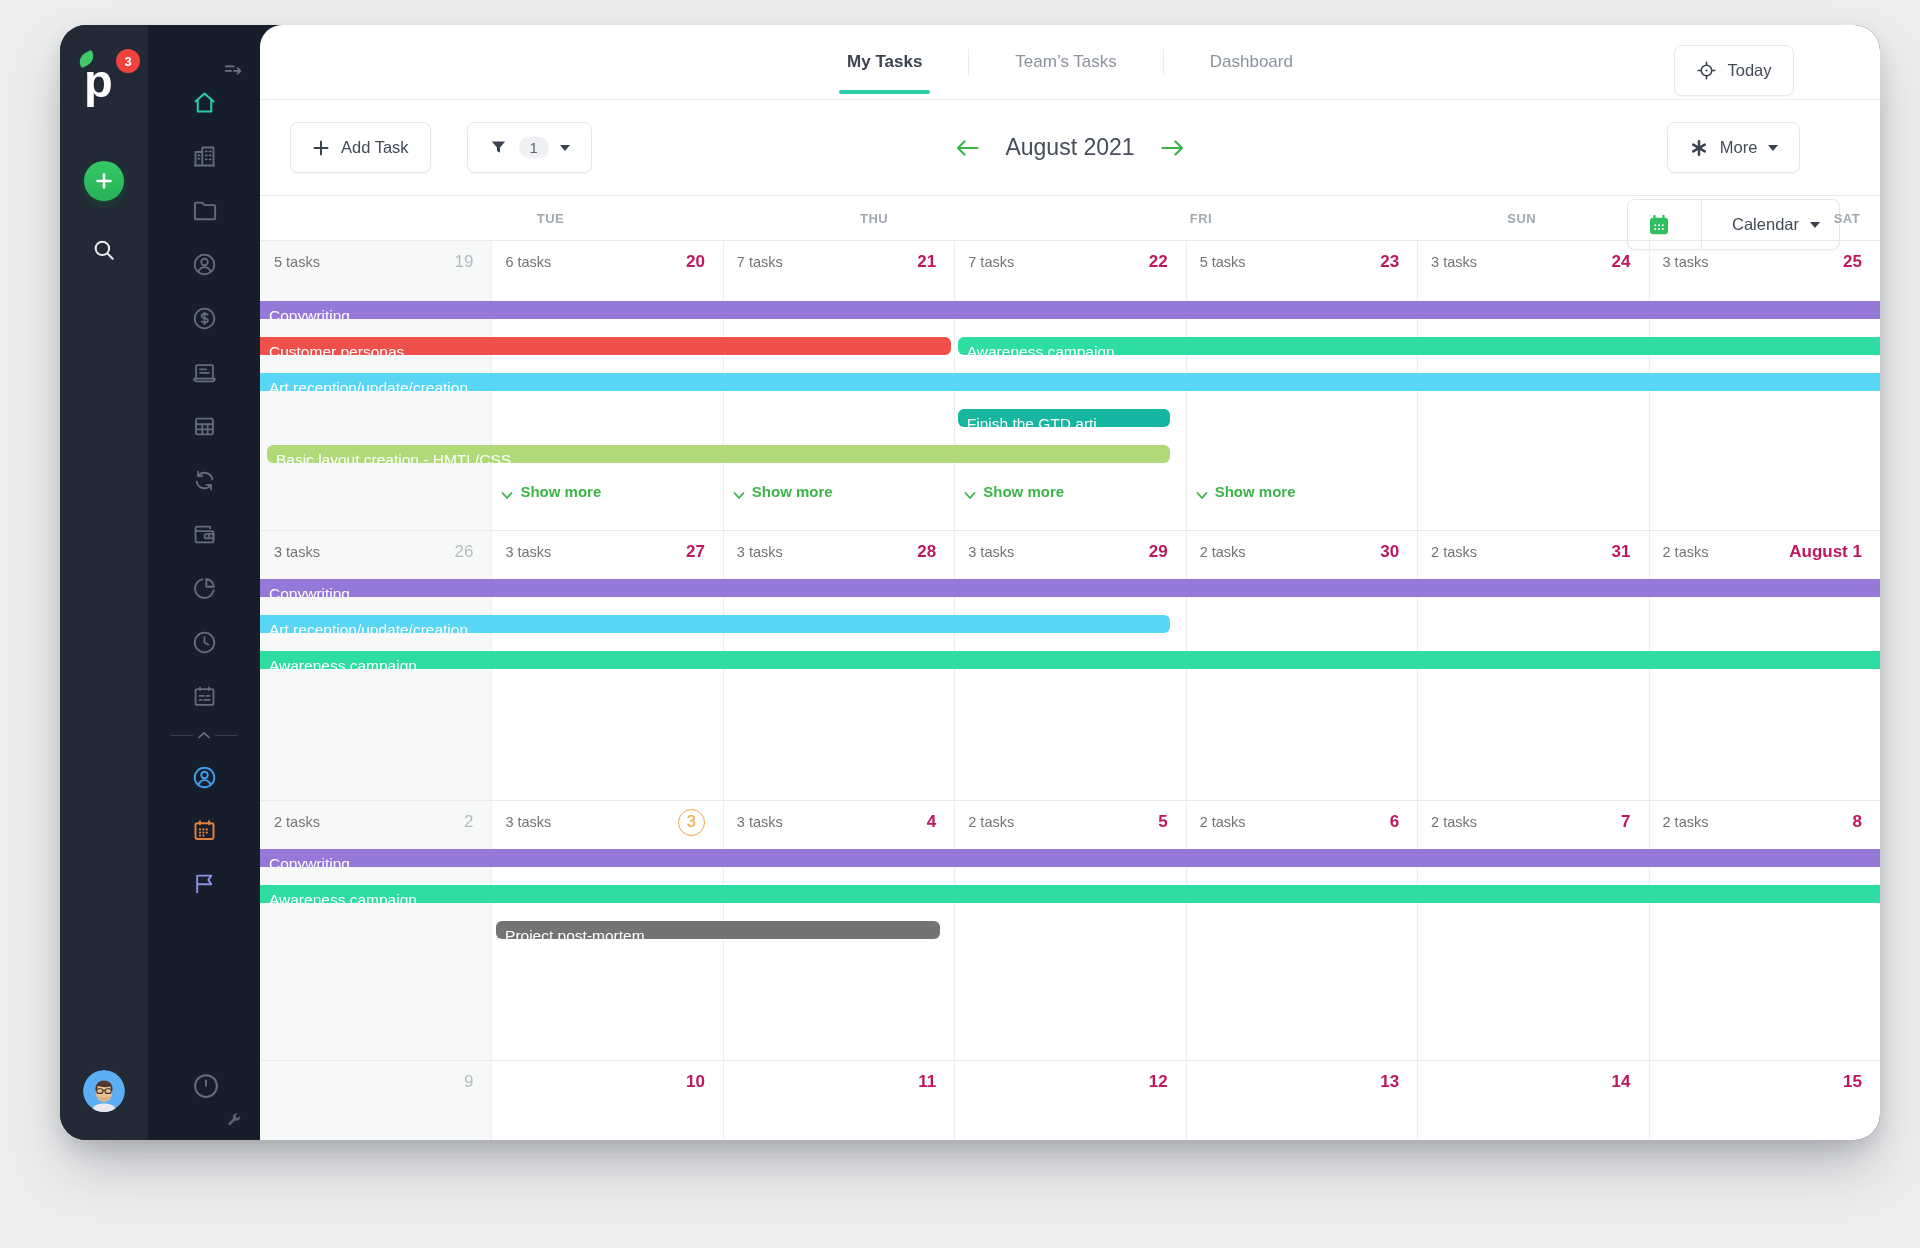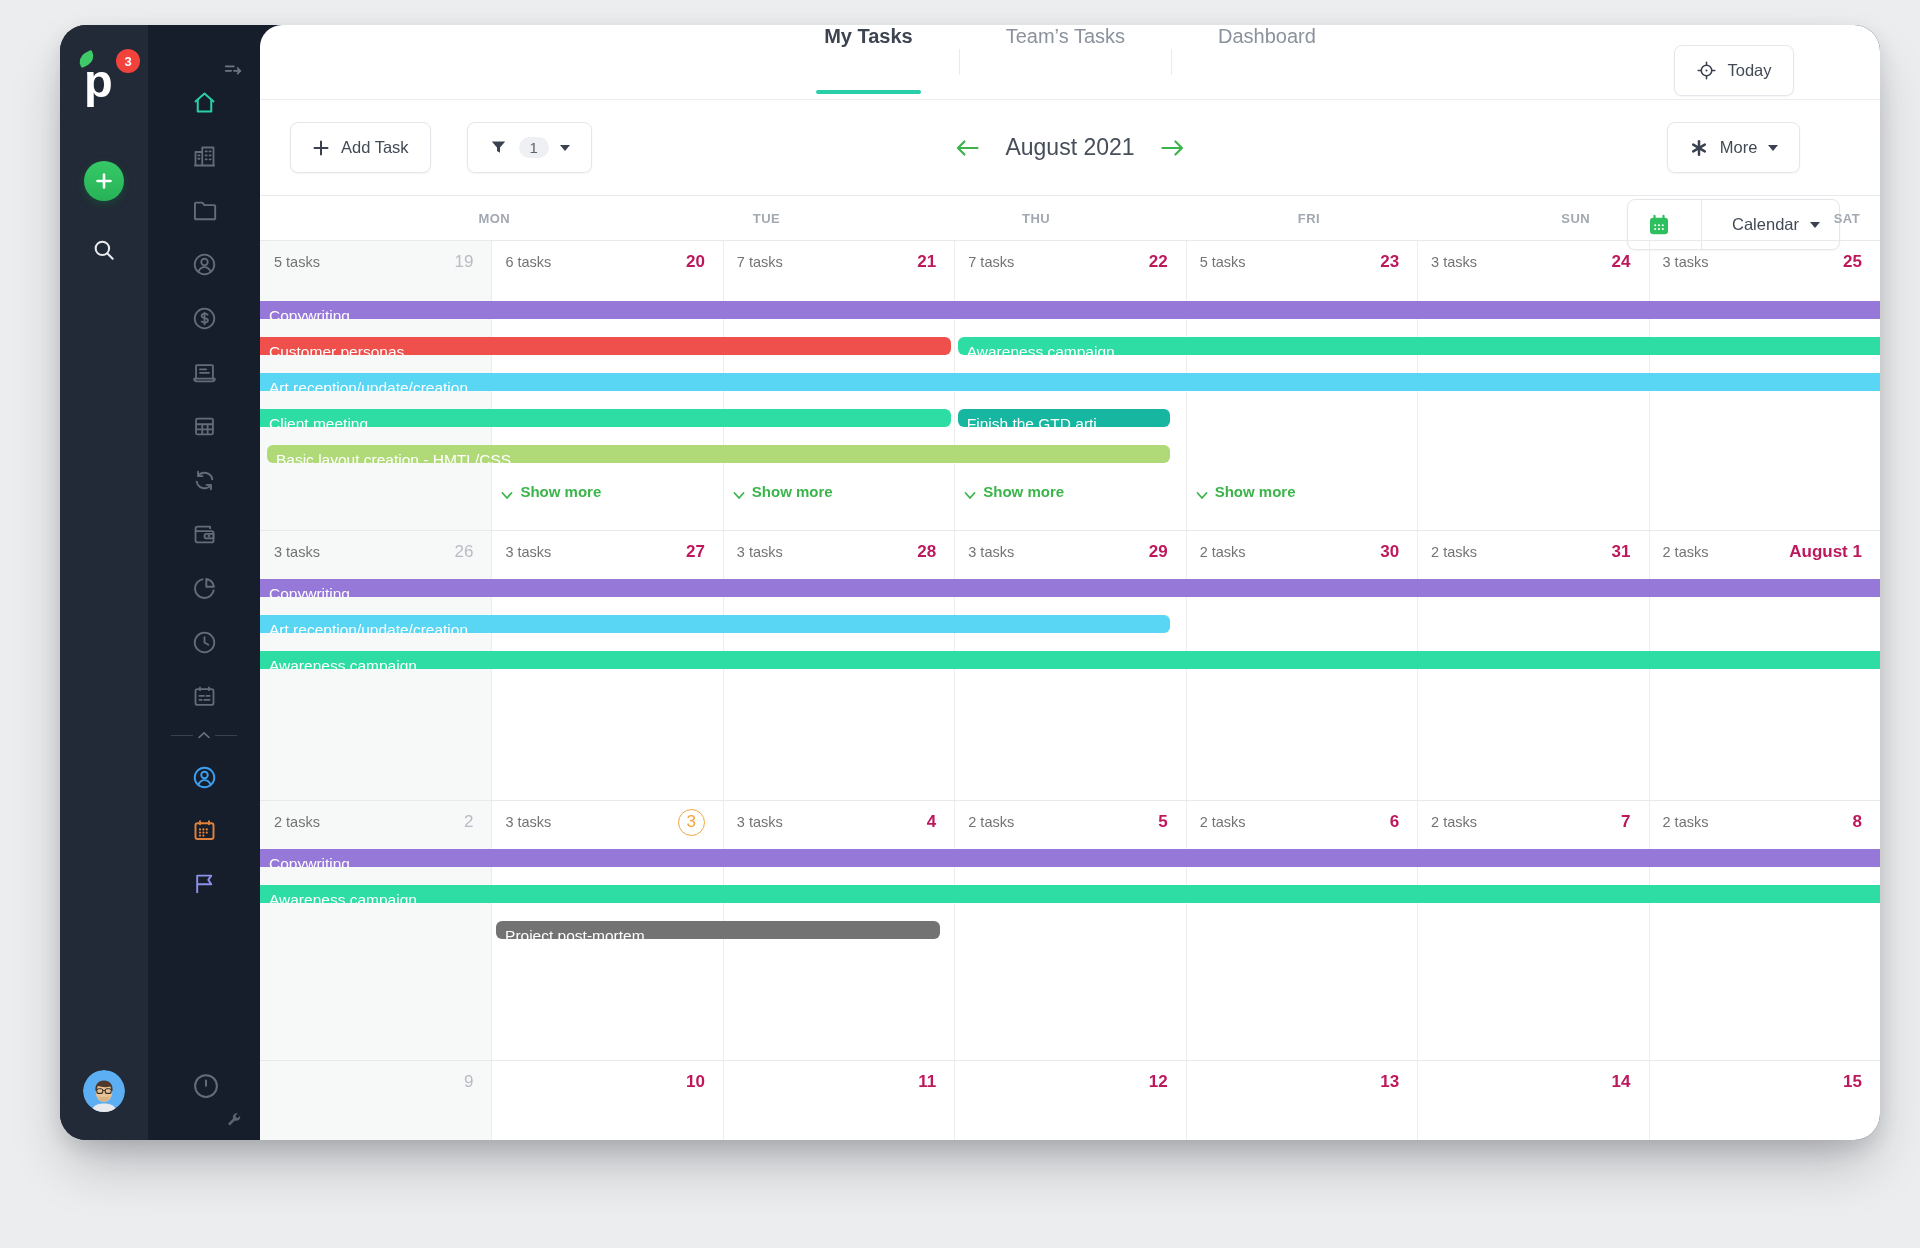--- a/index.html
+++ b/index.html
@@ -46,22 +46,22 @@
   .nav-divider{ display:flex; align-items:center; gap:4px; margin:20px 0 16px; color:#4a5260; }
   .nav-divider .dline{ width:22px; height:1px; background:#39414e; }
   .iconbar-bottom{ margin-top:auto; width:100%; display:flex; flex-direction:column; align-items:center; }
   .wrench-wrap{ align-self:flex-end; margin:12px 18px 0 0; color:#5a6372; cursor:pointer; }
   
   .main{ flex:1; background:#fff; border-radius:22px 0 0 0; display:flex; flex-direction:column; position:relative; }
   .tabs-header{
     height:75px; display:flex; align-items:center; justify-content:center;
     border-bottom:1px solid #ececee; flex-shrink:0;
   }
-  .tab{ position:relative; padding:0 46px; height:100%; display:flex; align-items:flex-start;
-    font-size:20px; color:#8b929d; cursor:pointer; }
+  .tab{ position:relative; padding:0 46px; height:100%; display:flex; align-items:center;
+    font-size:17px; color:#8b929d; cursor:pointer; }
   .tab.active{ color:#3c4450; font-weight:bold; }
   .tab.active::after{ content:""; position:absolute; left:38px; right:38px; bottom:5px; height:4px;
     border-radius:2px; background:#29cfa9; }
   .tab-sep{ width:1px; height:26px; background:#e8eaed; }
   .toolbar{ height:95px; display:flex; align-items:center; position:relative; flex-shrink:0; padding:0 40px 0 30px; }
   .tb-left{ display:flex; align-items:center; gap:36px; }
   .tb-right{ display:flex; align-items:center; gap:26px; margin-left:auto;flex-direction:column; }
   .btn{
     display:inline-flex; align-items:center; gap:11px; height:51px; padding:0 21px;
     background:#fff; border:1px solid #e3e6ea; border-radius:8px;
@@ -365,21 +365,20 @@
       <div class="mon-shade"></div>
       <div class="vlines">
           <div class="vline" style="left: 14.2857%;"></div>
           <div class="vline" style="left: 28.5714%;"></div>
           <div class="vline" style="left: 42.8571%;"></div>
           <div class="vline" style="left: 57.1429%;"></div>
           <div class="vline" style="left: 71.4286%;"></div>
           <div class="vline" style="left: 85.7143%;"></div>
         </div>
       <div class="day-header-row">
-          <div class="day-h">MON</div>
           <div class="day-h">TUE</div>
           <div class="day-h">THU</div>
           <div class="day-h">FRI</div>
           <div class="day-h">SUN</div>
           <div class="day-h">SAT</div>
         </div>
       <div id="weeks">
           <div class="week" style="height: 290px;">
             <div class="counts-row">
               <div class="count-cell">
@@ -416,21 +415,20 @@
                 <div class="task-bar" style="left: 0%; width: calc(100% + 0px); background: rgb(150, 120, 216); border-radius: 0px;"><span>Copywriting</span></div>
               </div>
               <div class="bar-row">
                 <div class="task-bar" style="left: 0%; width: calc(42.6429% + 0px); background: rgb(240, 80, 75); border-radius: 0px 6px 6px 0px;"><span>Customer personas</span></div>
                 <div class="task-bar" style="left: 43.0714%; width: calc(56.9286% + 0px); background: rgb(46, 221, 164); border-radius: 6px 0px 0px 6px;"><span>Awareness campaign</span></div>
               </div>
               <div class="bar-row">
                 <div class="task-bar" style="left: 0%; width: calc(100% + 0px); background: rgb(88, 214, 243); border-radius: 0px;"><span>Art reception/update/creation</span></div>
               </div>
               <div class="bar-row">
-                <div class="task-bar" style="left: 0%; width: calc(42.6429% + 0px); background: rgb(46, 221, 164); border-radius: 0px 6px 6px 0px;"><span>Client meeting</span></div>
                 <div class="task-bar" style="left: 43.0714%; width: calc(13.0714% + 0px); background: rgb(22, 182, 161); border-radius: 6px;"><span>Finish the GTD arti...</span></div>
               </div>
               <div class="bar-row">
                 <div class="task-bar" style="left: 0.428571%; width: calc(55.7143% + 0px); background: rgb(176, 218, 120); border-radius: 6px;"><span>Basic layout creation - HMTL/CSS</span></div>
               </div>
             </div>
             <div class="show-row">
               <div class="show-more" style="left: calc(14.2857% + 10px);">
                 <svg width="12" height="9" viewBox="0 0 12 9" fill="none" stroke="#3bb54a" stroke-width="1.8" stroke-linecap="round">
                   <path d="M1.5 2 6 7l4.5-5"></path>

